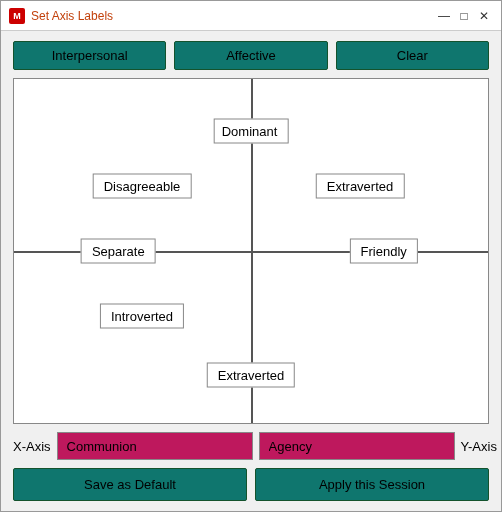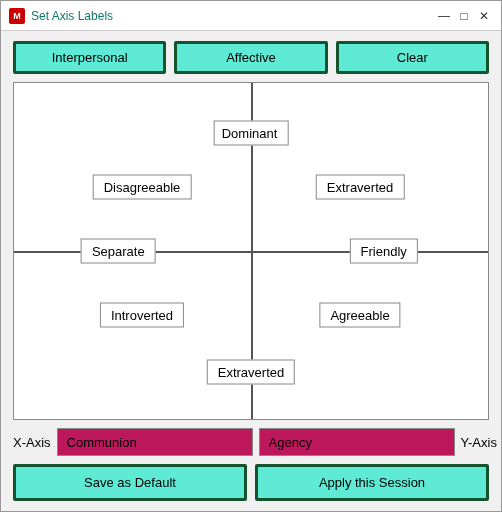--- a/index.html
+++ b/index.html
@@ -41,21 +41,21 @@
       border-radius: 2px;
       display: flex;
       align-items: center;
       justify-content: center;
       color: white;
       font-size: 9px;
       font-weight: bold;
     }
     .title-text {
       font-size: 12px;
-      color: #0f766e;
+      color: #c2410c;
     }
     .title-controls {
       display: flex;
       gap: 2px;
     }
     .title-btn {
       width: 18px;
       height: 18px;
       background: none;
       border: none;
@@ -72,22 +72,22 @@
       display: flex;
       flex-direction: column;
       gap: 8px;
     }
     .top-buttons {
       display: flex;
       gap: 8px;
       justify-content: space-between;
     }
     .btn {
-      background: #5eead4;
-      border: 3px solid #14532d;
+      background: #0f766e;
+      border: 1px solid #14532d;
       padding: 6px 14px;
       cursor: pointer;
       font-size: 13px;
       border-radius: 2px;
       min-width: 80px;
       text-align: center;
     }
     .btn-top {
       flex: 1;
     }
@@ -236,23 +236,20 @@
       </div>
       <div class="label-box label-separate">
         <span>Separate</span>
       </div>
       <div class="label-box label-friendly">
         <span>Friendly</span>
       </div>
       <div class="label-box label-introverted">
         <span>Introverted</span>
       </div>
-      <div class="label-box label-agreeable">
-        <span>Agreeable</span>
-      </div>
     </div>
 
     <div class="axis-row">
       <span class="axis-label">X-Axis</span>
       <input class="axis-input" type="text" value="Communion" style="">
       <input class="axis-input" type="text" value="Agency" style="">
       <span class="axis-label">Y-Axis</span>
     </div>
 
     <div class="bottom-buttons">

